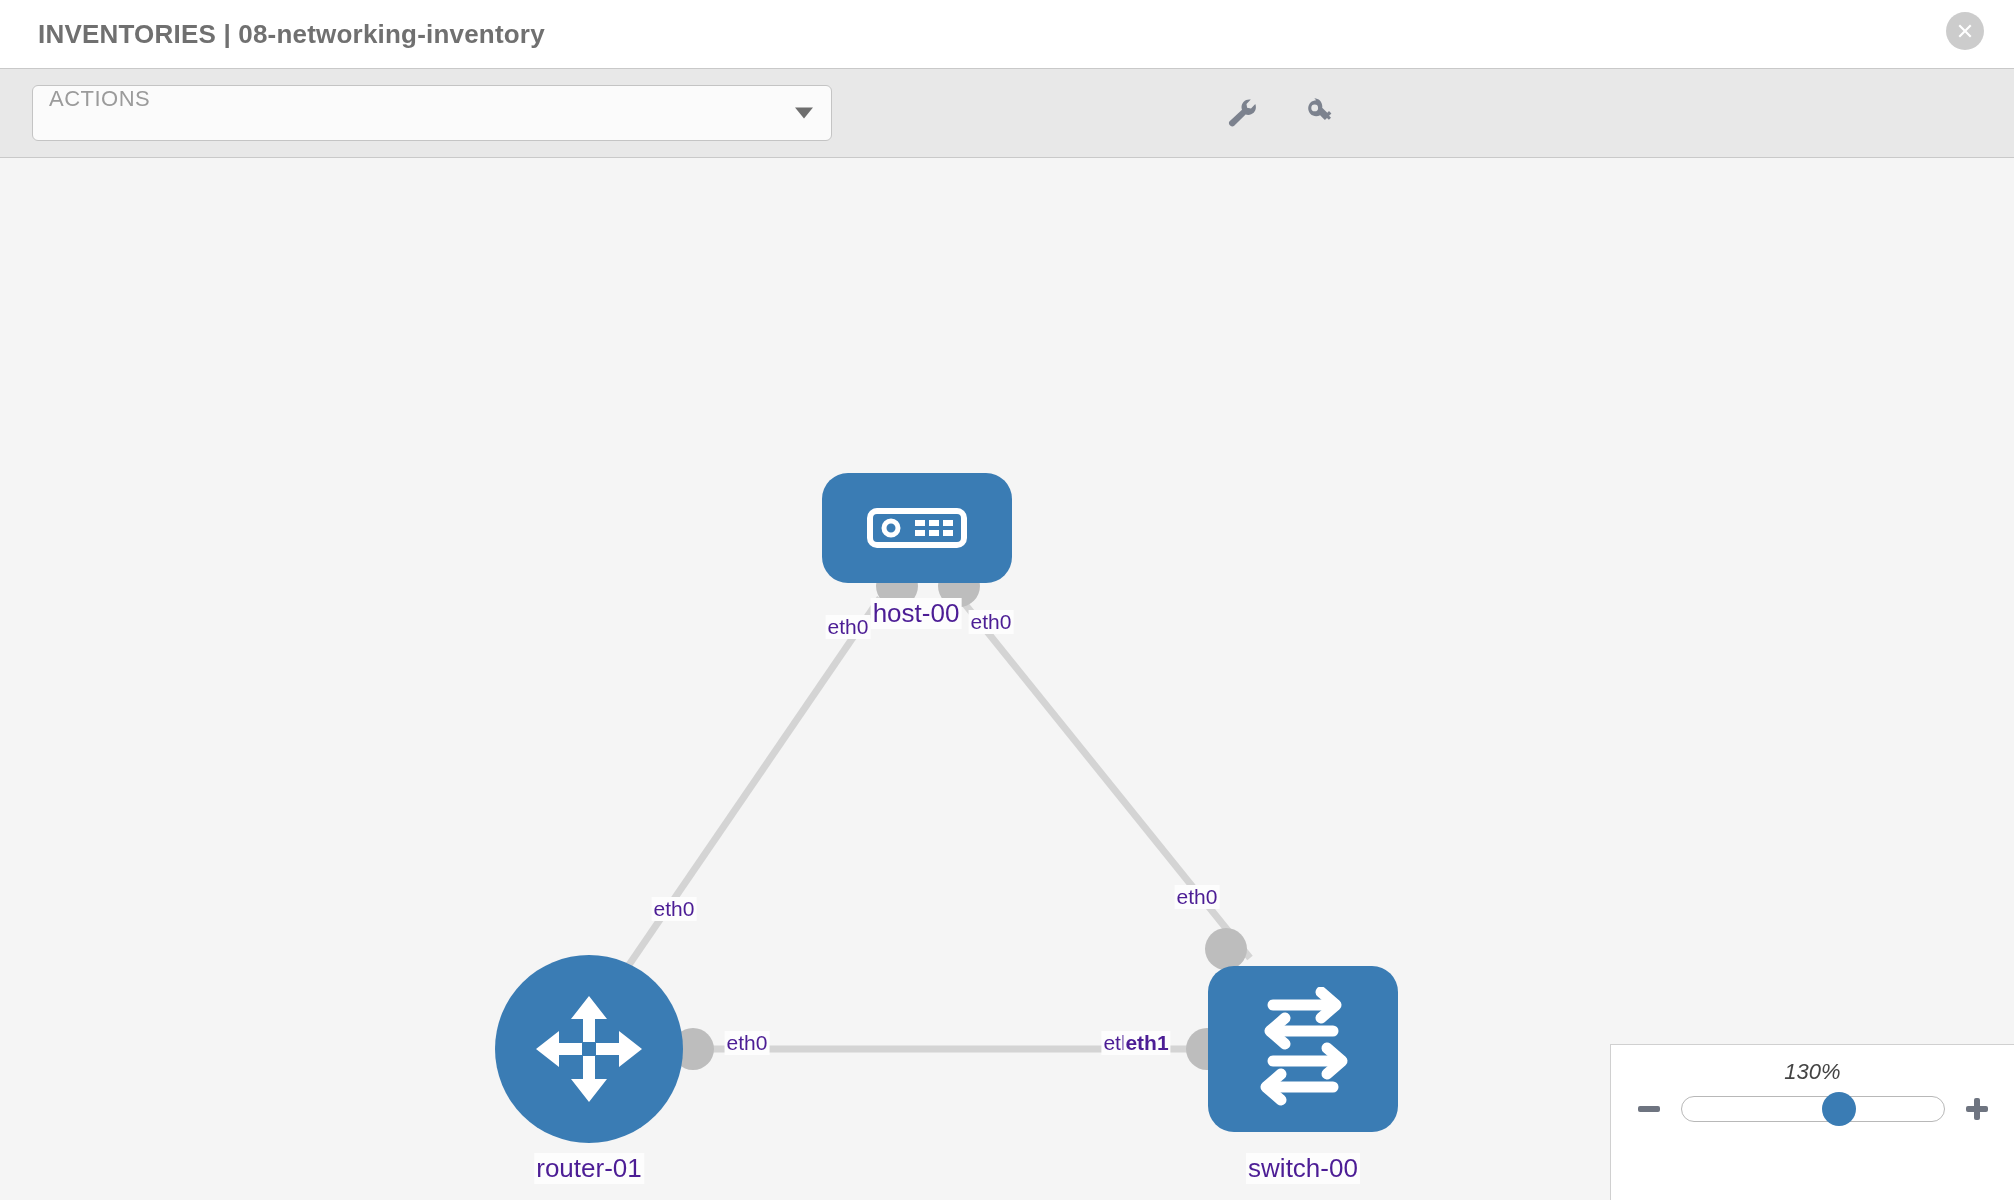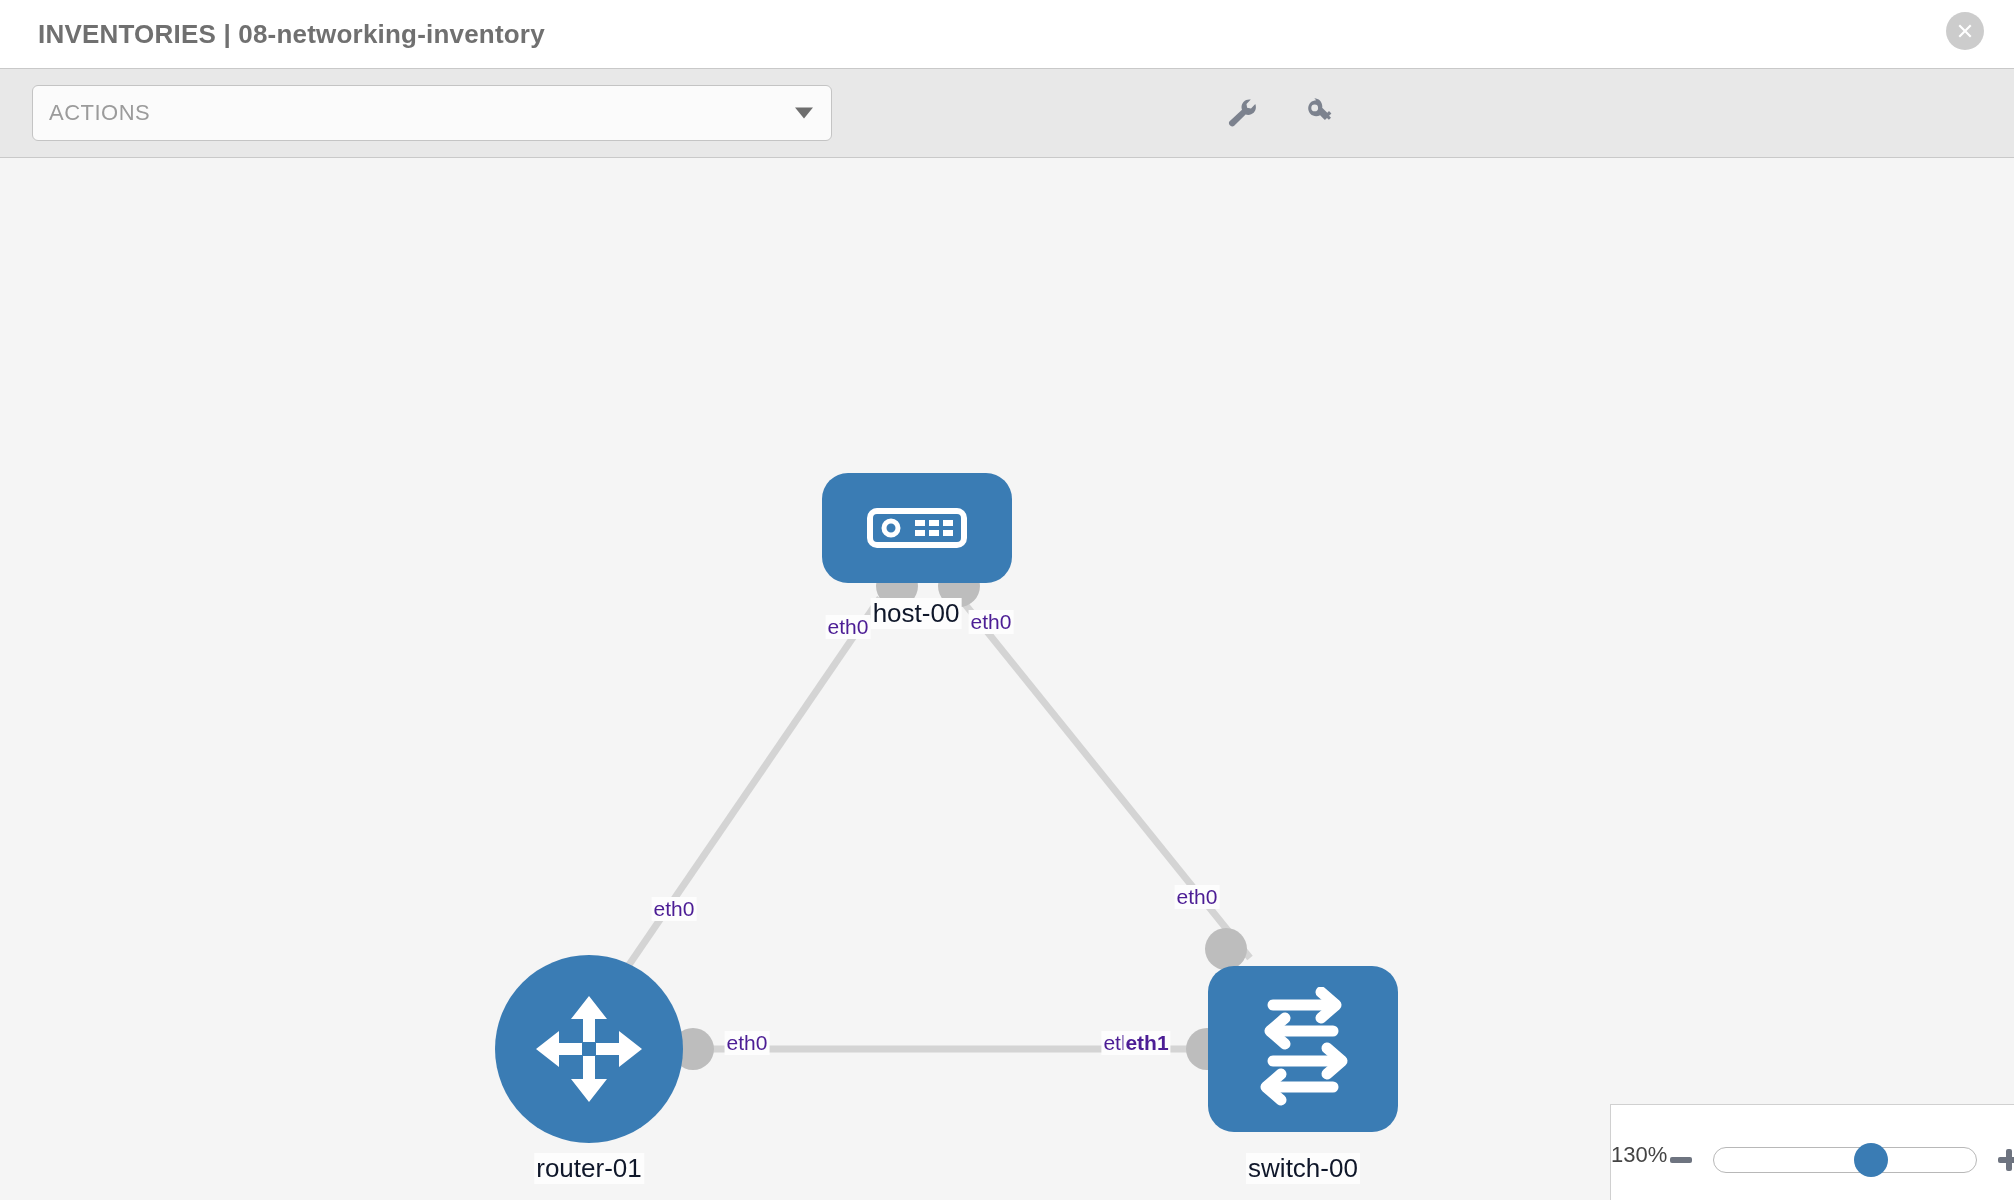--- a/index.html
+++ b/index.html
@@ -47,21 +47,21 @@
     display: flex;
     align-items: center;
     padding: 0 32px;
   }
   .actions-select {
     position: relative;
     width: 800px; height: 56px;
     background: #fbfbfb;
     border: 1px solid #c4c4c4;
     border-radius: 6px;
-    display: flex; align-items: center;
+    display: flex; 
     padding: 0 16px;
     cursor: pointer;
   }
   .actions-select .label {
     font-size: 22px;
     color: #9b9b9b;
     letter-spacing: 0.5px;
   }
   .caret {
     position: absolute;
@@ -120,21 +120,21 @@
     background: #3a7cb4;
     cursor: pointer;
   }
   .node.host   { width: 190px; height: 110px; border-radius: 26px; }
   .node.router { width: 188px; height: 188px; border-radius: 50%; }
   .node.switch { width: 190px; height: 166px; border-radius: 26px; }
 
   .node-label {
     position: absolute;
     font-size: 26px;
-    color: #0f172a;
+    color: #4c1d95;
     background: #fdfdfd;
     white-space: nowrap;
     transform: translateX(-50%);
     padding: 0 2px;
   }
   .port {
     position: absolute;
     width: 42px; height: 42px;
     border-radius: 50%;
     background: #bdbdbd;
@@ -147,28 +147,29 @@
     background: #fdfdfd;
     white-space: nowrap;
     padding: 0 2px;
     transform: translate(-50%, -50%);
   }
 
   
   .zoom-widget {
     position: absolute;
     right: 0; bottom: 0;
-    width: 404px; height: 96px;
+    width: 404px; height: 156px;
     background: #ffffff;
     border-top: 1px solid #d0d0d0;
     border-left: 1px solid #d0d0d0;
     display: flex;
-    flex-direction: row;
+    flex-direction: column;
     align-items: center;
     padding-top: 14px;
+    font-style: italic;
   }
   .zoom-level {
     font-size: 22px;
     color: #444444;
     margin-bottom: 10px;
   }
   .zoom-row {
     display: flex; align-items: center;
     gap: 18px;
     width: 100%;

